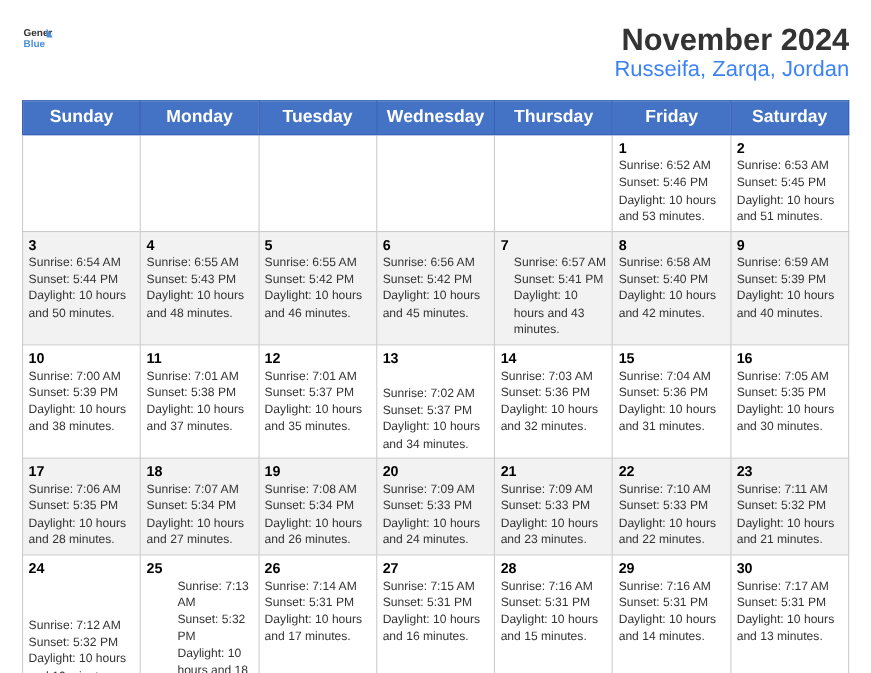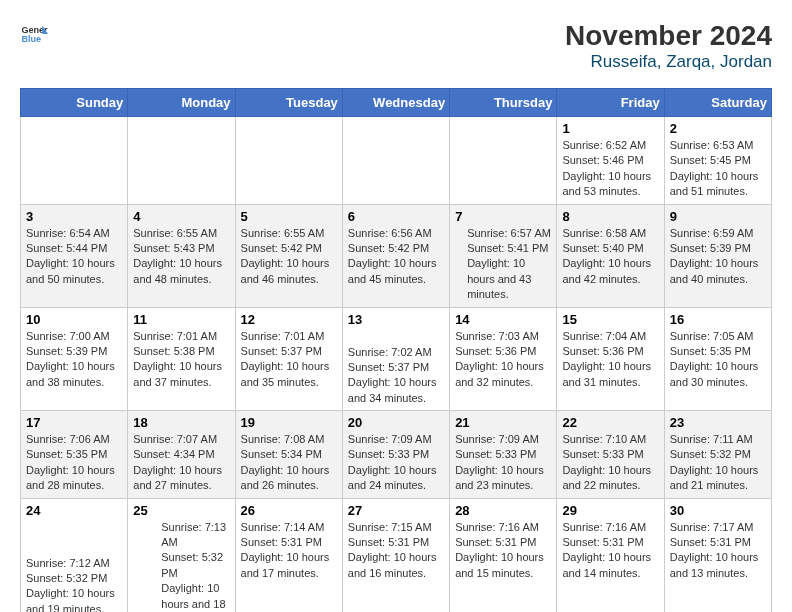--- a/index.html
+++ b/index.html
@@ -27,34 +27,34 @@
     }
     .title-area {
       text-align: right;
     }
     .month-title {
       font-size: 28px;
       font-weight: bold;
       color: #333;
     }
     .location-title {
-      font-size: 17px;
-      color: #0c4a6e;
+      font-size: 20px;
+      color: #3b82f6;
     }
     .calendar-table {
       width: 100%;
       border-collapse: collapse;
       font-size: 11px;
     }
     .calendar-table thead tr th {
       background-color: #4472c4;
       color: #fff;
       padding: 6px 4px;
-      text-align: right;
-      font-size: 13px;
+      text-align: center;
+      font-size: 16px;
       font-weight: bold;
       border: 1px solid #3a62b4;
     }
     .calendar-table tbody tr td {
       border: 1px solid #ccc;
       padding: 4px 5px;
       vertical-align: top;
       height: 80px;
       background: #fff;
       width: calc(100% / 7);
@@ -216,21 +216,21 @@
       <tr>
         <td>
           <span class="day-number">17</span>
           <div class="day-info" style="white-space: pre-wrap;">Sunrise: 7:06 AM
 Sunset: 5:35 PM
 Daylight: 10 hours and 28 minutes.</div>
         </td>
         <td>
           <span class="day-number">18</span>
           <div class="day-info" style="white-space: pre-wrap;">Sunrise: 7:07 AM
-Sunset: 4:34 PM
+Sunset: 5:34 PM
 Daylight: 10 hours and 27 minutes.</div>
         </td>
         <td>
           <span class="day-number">19</span>
           <div class="day-info" style="white-space: pre-wrap;">Sunrise: 7:08 AM
 Sunset: 5:34 PM
 Daylight: 10 hours and 26 minutes.</div>
         </td>
         <td>
           <span class="day-number">20</span>

